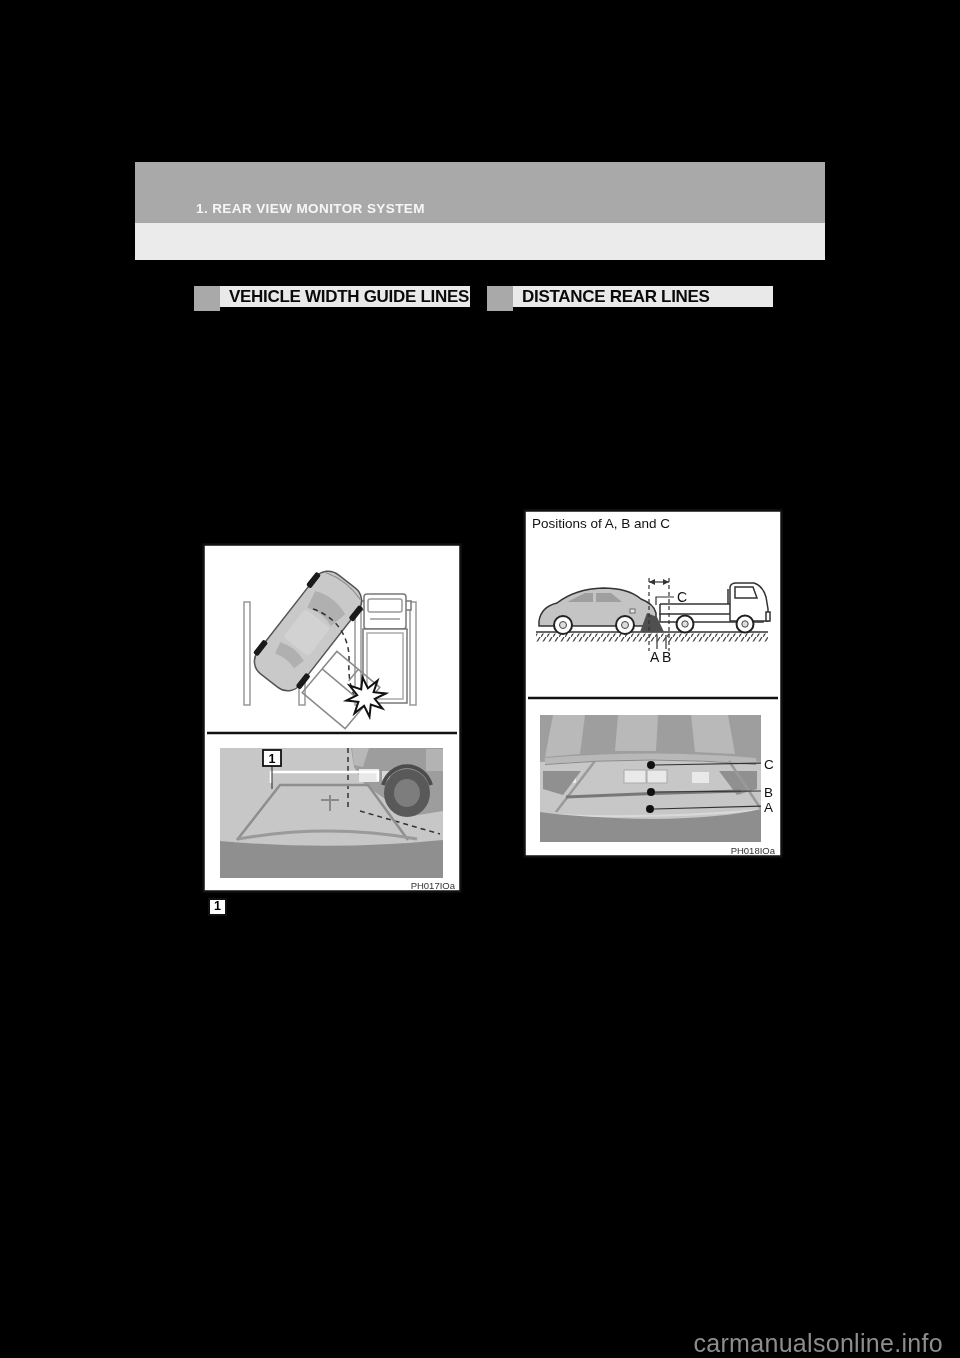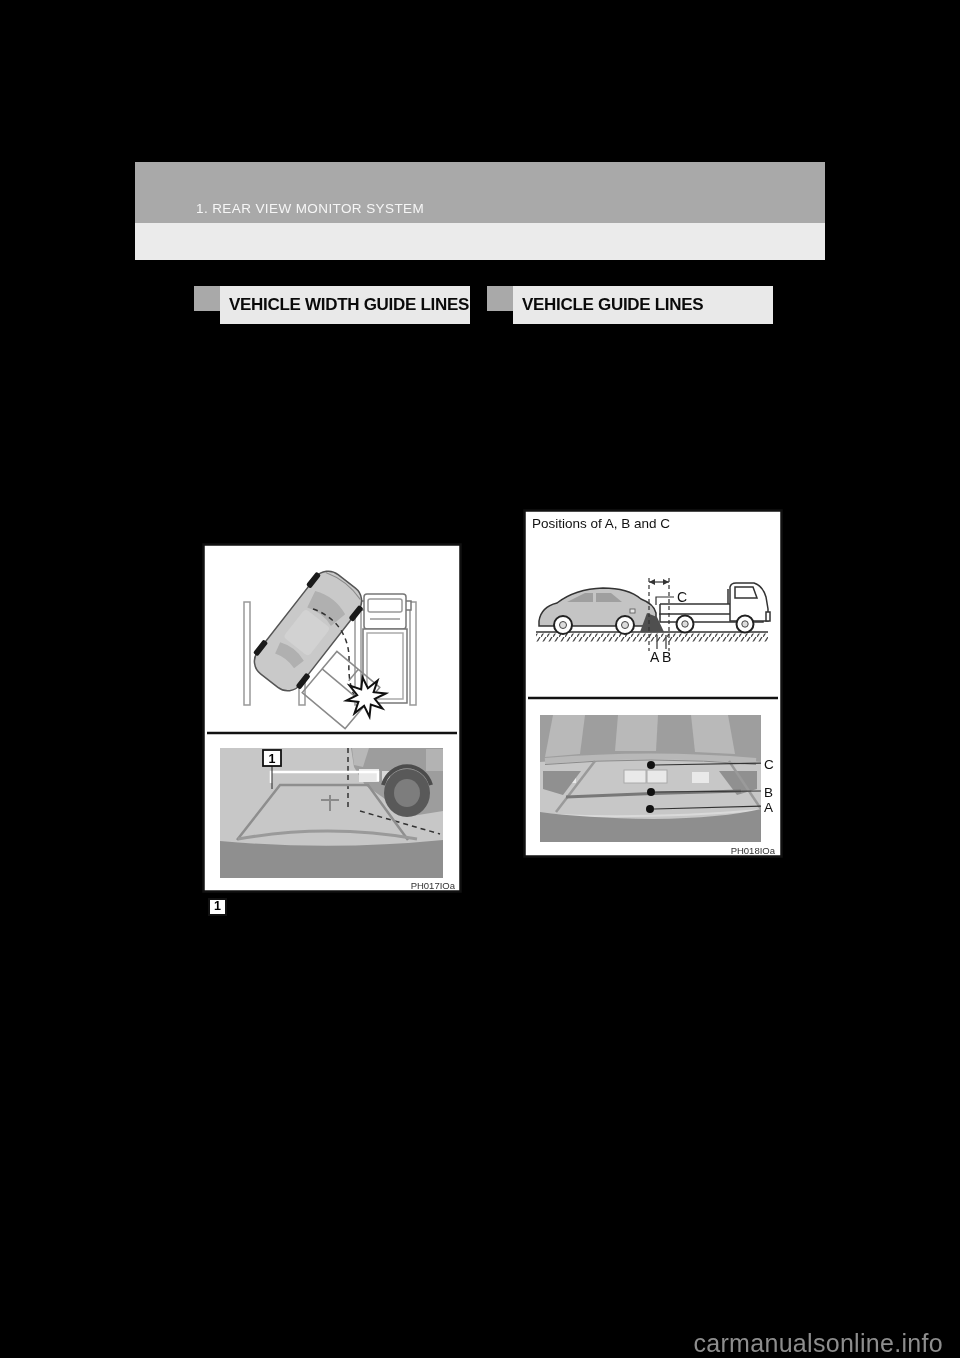--- a/index.html
+++ b/index.html
@@ -1,26 +1,26 @@
 <!DOCTYPE html>
 <html><head>
 <meta charset="utf-8">
 <style>
   html,body{margin:0;padding:0;}
   body{
     width:960px;height:1358px;position:relative;overflow:hidden;
     background:#000;font-family:"Liberation Sans", sans-serif;
   }
   .abs{position:absolute;}
-  #header-bar{left:135px;top:162px;width:690px;height:61px;background:#a9a9a9;}
+  #header-bar{left:135px;top:162px;width:690px;height:61px;background:#a9a9a9;font-weight:bold;}
   #header-title{position:absolute;left:61px;top:39px;font-size:13.5px;color:#f6f6f6;letter-spacing:.4px;}
   #light-band{left:135px;top:223px;width:690px;height:37px;background:#ebebeb;}
   .sec{top:286px;height:25px;display:flex;}
   .sec-square{width:26px;height:25px;background:#a9a9a9;flex:0 0 auto;}
-  .sec-bar{height:38px;background:#e9e9e9;display:flex;align-items:center;
+  .sec-bar{height:21px;background:#e9e9e9;display:flex;align-items:center;
     padding-left:9px;box-sizing:border-box;font-weight:bold;font-size:17px;
     color:#0a0a0a;letter-spacing:-.3px;white-space:nowrap;}
   #sec-left{left:194px;}
   #sec-left .sec-bar{width:250px;}
   #sec-right{left:487px;}
   #sec-right .sec-bar{width:260px;}
   #fig-left{left:202px;top:543px;width:260px;height:350px;}
   #fig-right{left:523px;top:509px;width:260px;height:349px;}
   #marker-1{left:208px;top:898px;width:19px;height:18px;background:#fff;border:2px solid #111;
     box-sizing:border-box;color:#000;font-weight:bold;font-size:12.5px;line-height:13px;text-align:center;}
@@ -34,21 +34,21 @@
   <span id="header-title">1. REAR VIEW MONITOR SYSTEM</span>
 </div>
 <div class="abs" id="light-band"></div>
 
 <div class="abs sec" id="sec-left">
   <div class="sec-square"></div>
   <div class="sec-bar">VEHICLE WIDTH GUIDE LINES</div>
 </div>
 <div class="abs sec" id="sec-right">
   <div class="sec-square"></div>
-  <div class="sec-bar">VEHICLE GUIDE LINES</div>
+  <div class="sec-bar">DISTANCE REAR LINES</div>
 </div>
 
 <div class="abs" id="fig-left">
 <svg width="260" height="350" viewBox="0 0 260 350">
   <defs>
     <clipPath id="camL">
           <rect x="18" y="205" width="223" height="130"></rect>
         </clipPath>
   </defs>
   <rect x="1.5" y="1.5" width="257" height="347" fill="#ffffff" stroke="#111" stroke-width="2.5"></rect>

